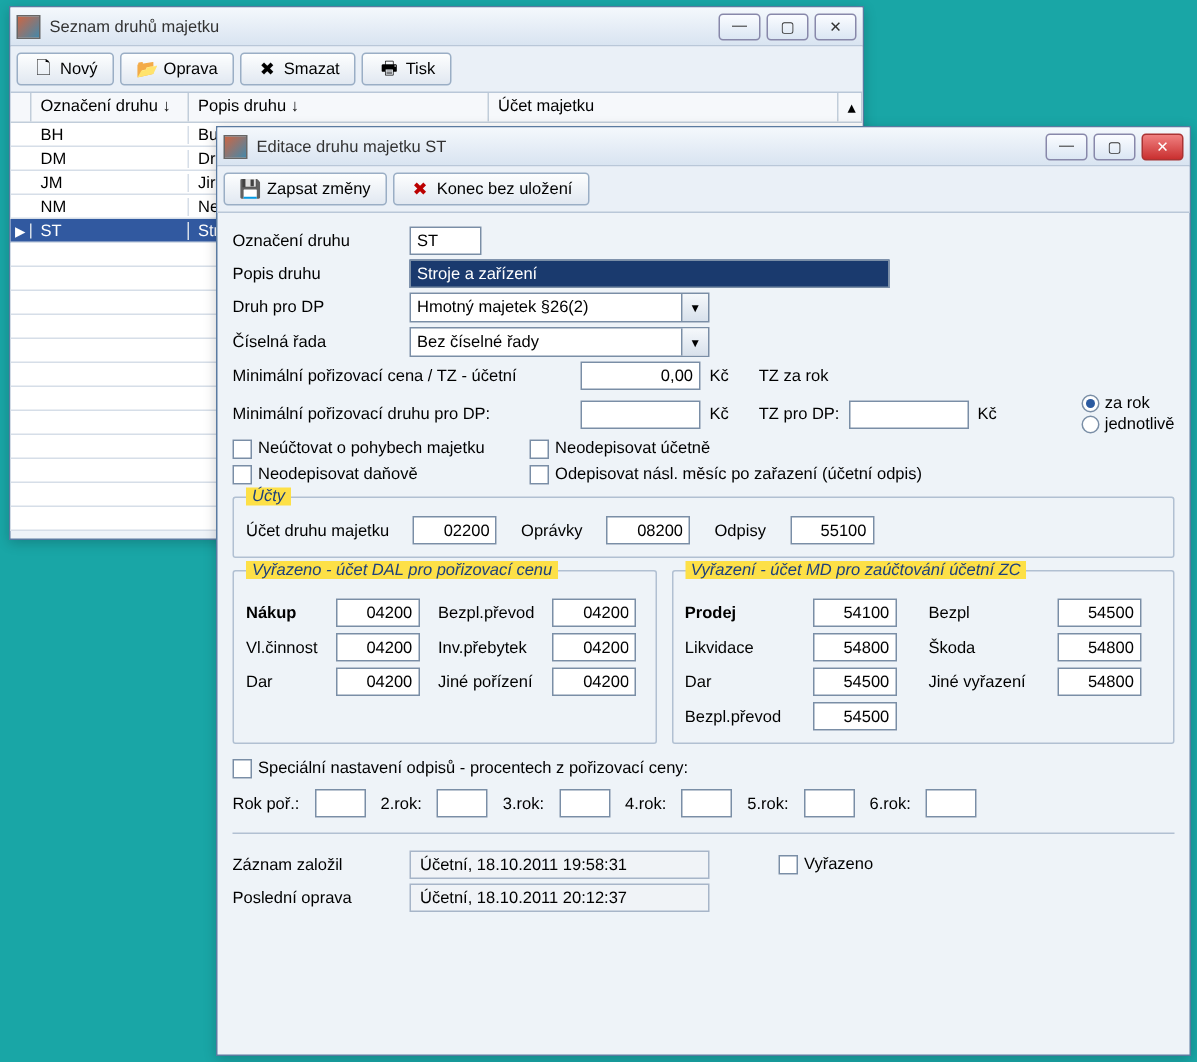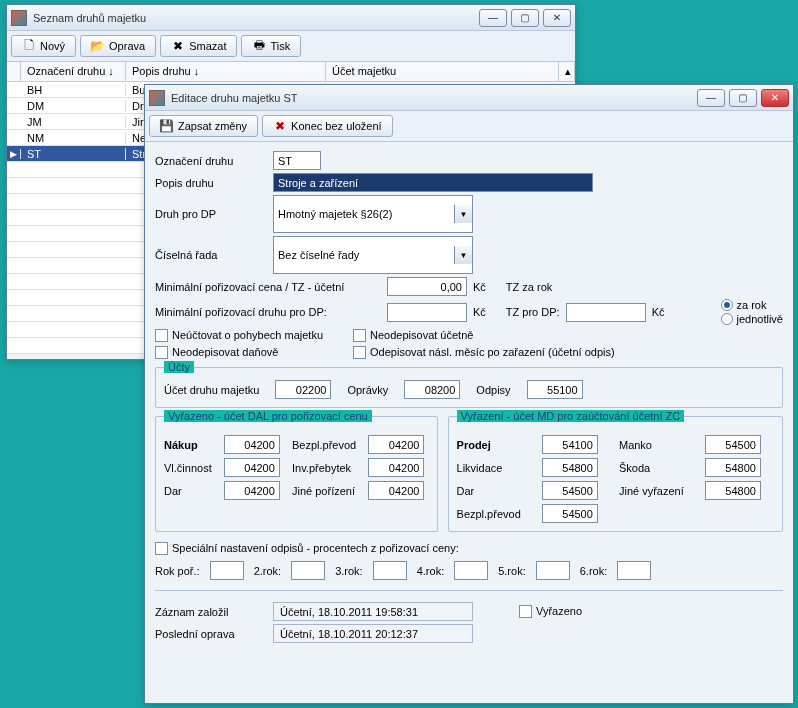--- a/index.html
+++ b/index.html
@@ -141,21 +141,21 @@
   }
   .input.sel {
     background: #1a3a6e;
     color: #fff;
   }
   .select {
     display: flex;
     align-items: center;
     border: 1px solid #7a8ea6;
     background: #fff;
-    height: 38px;
+    height: 20px;
   }
   .select span {
     flex: 1;
     padding: 0 4px;
   }
   .select .arrow {
     width: 18px;
     height: 18px;
     border-left: 1px solid #7a8ea6;
     background: linear-gradient(#f5f8fb,#d8e1ec);
@@ -191,25 +191,26 @@
   .fieldset {
     border: 1px solid #b1c0d2;
     border-radius: 2px;
     padding: 6px 8px 8px;
     margin-top: 8px;
     position: relative;
   }
   .fieldset > .legend {
     font-size: 11px;
     color: #1d3f7d;
-    background: #14b8a6;
+    background: #fde047;
     padding: 0 4px;
     position: relative;
     top: -13px;
     display: inline-block;
+    font-style: italic;
   }
   .halfwrap {
     display: flex;
     gap: 10px;
   }
   .halfwrap .fieldset { flex: 1; }
   .smallinput {
     border: 1px solid #7a8ea6;
     background:#fff;
     width: 56px;
@@ -492,21 +493,21 @@
             <input class="smallinput" value="04200" style="">
             <span>Jiné pořízení</span>
             <input class="smallinput" value="04200" style="">
           </div>
       </div>
       <div class="fieldset" style="flex:1.2">
         <span class="legend">Vyřazení - účet MD pro zaúčtování účetní ZC</span>
         <div class="grid2" id="vyrazeni-grid">
             <span style="font-weight:bold">Prodej</span>
             <input class="smallinput" value="54100" style="">
-            <span>Manko</span>
+            <span>Bezpl</span>
             <input class="smallinput" value="54500" style="">
             <span>Likvidace</span>
             <input class="smallinput" value="54800" style="">
             <span>Škoda</span>
             <input class="smallinput" value="54800" style="">
             <span>Dar</span>
             <input class="smallinput" value="54500" style="">
             <span>Jiné vyřazení</span>
             <input class="smallinput" value="54800" style="">
             <span>Bezpl.převod</span>

